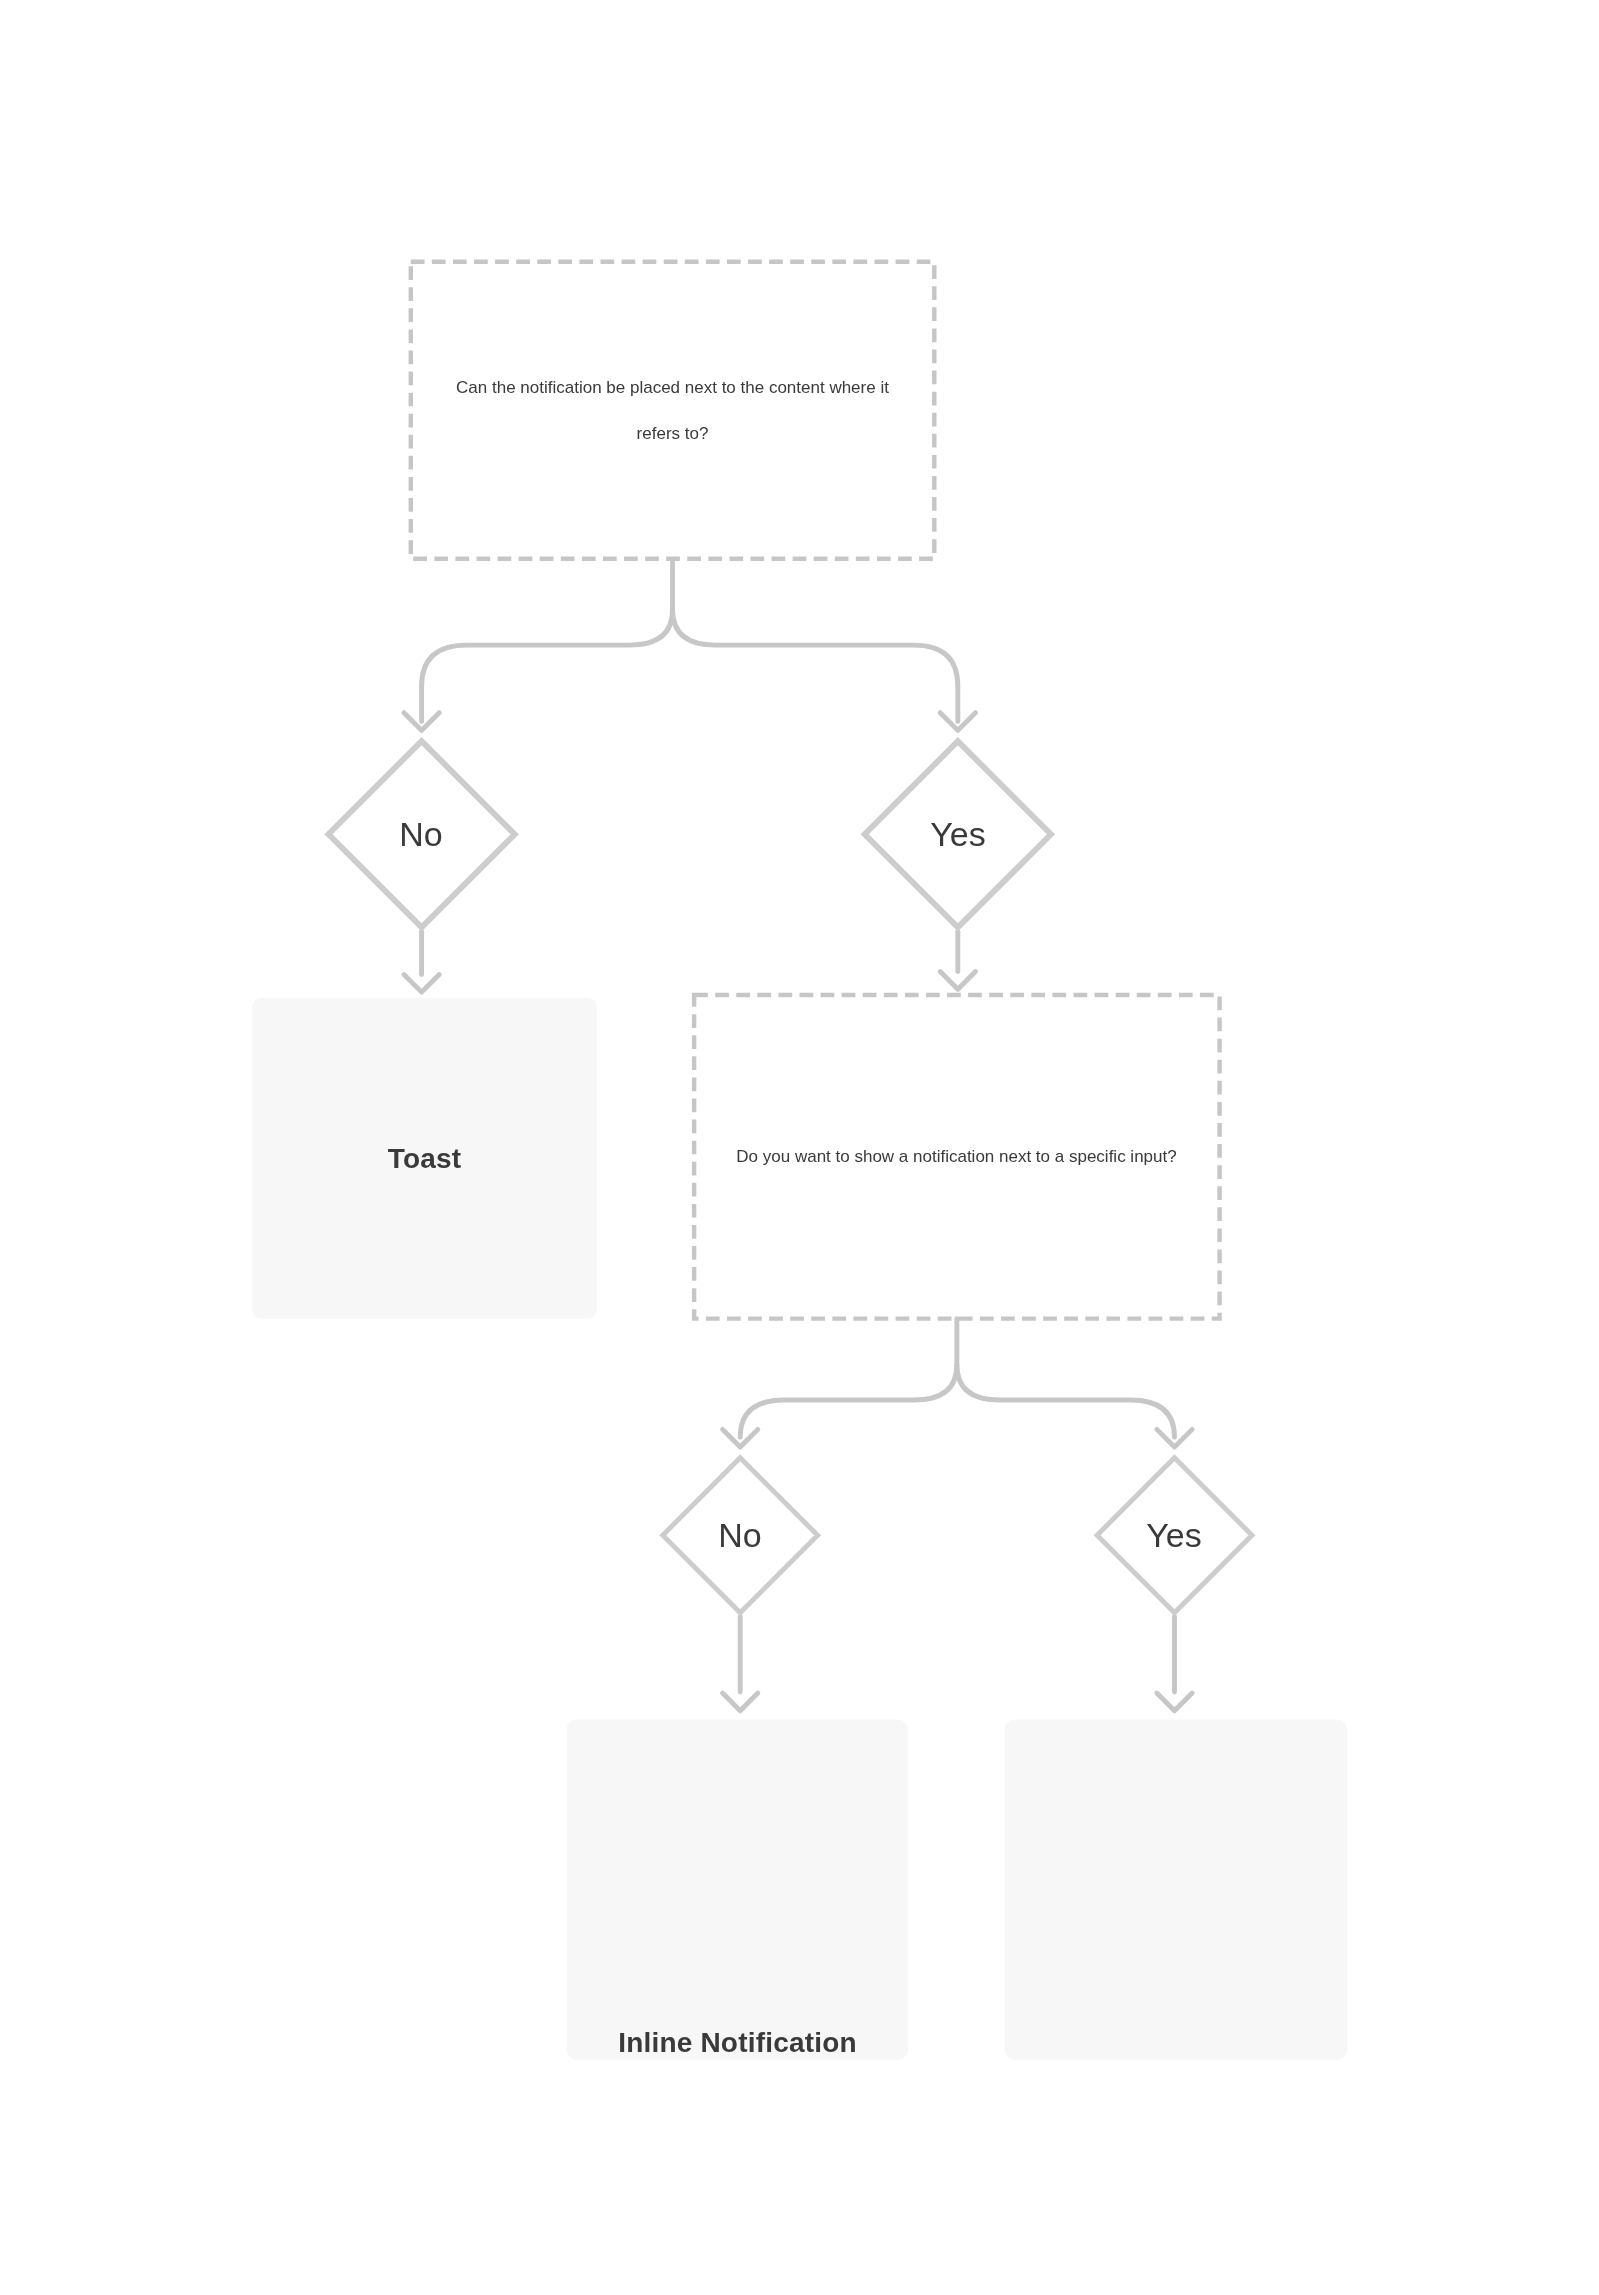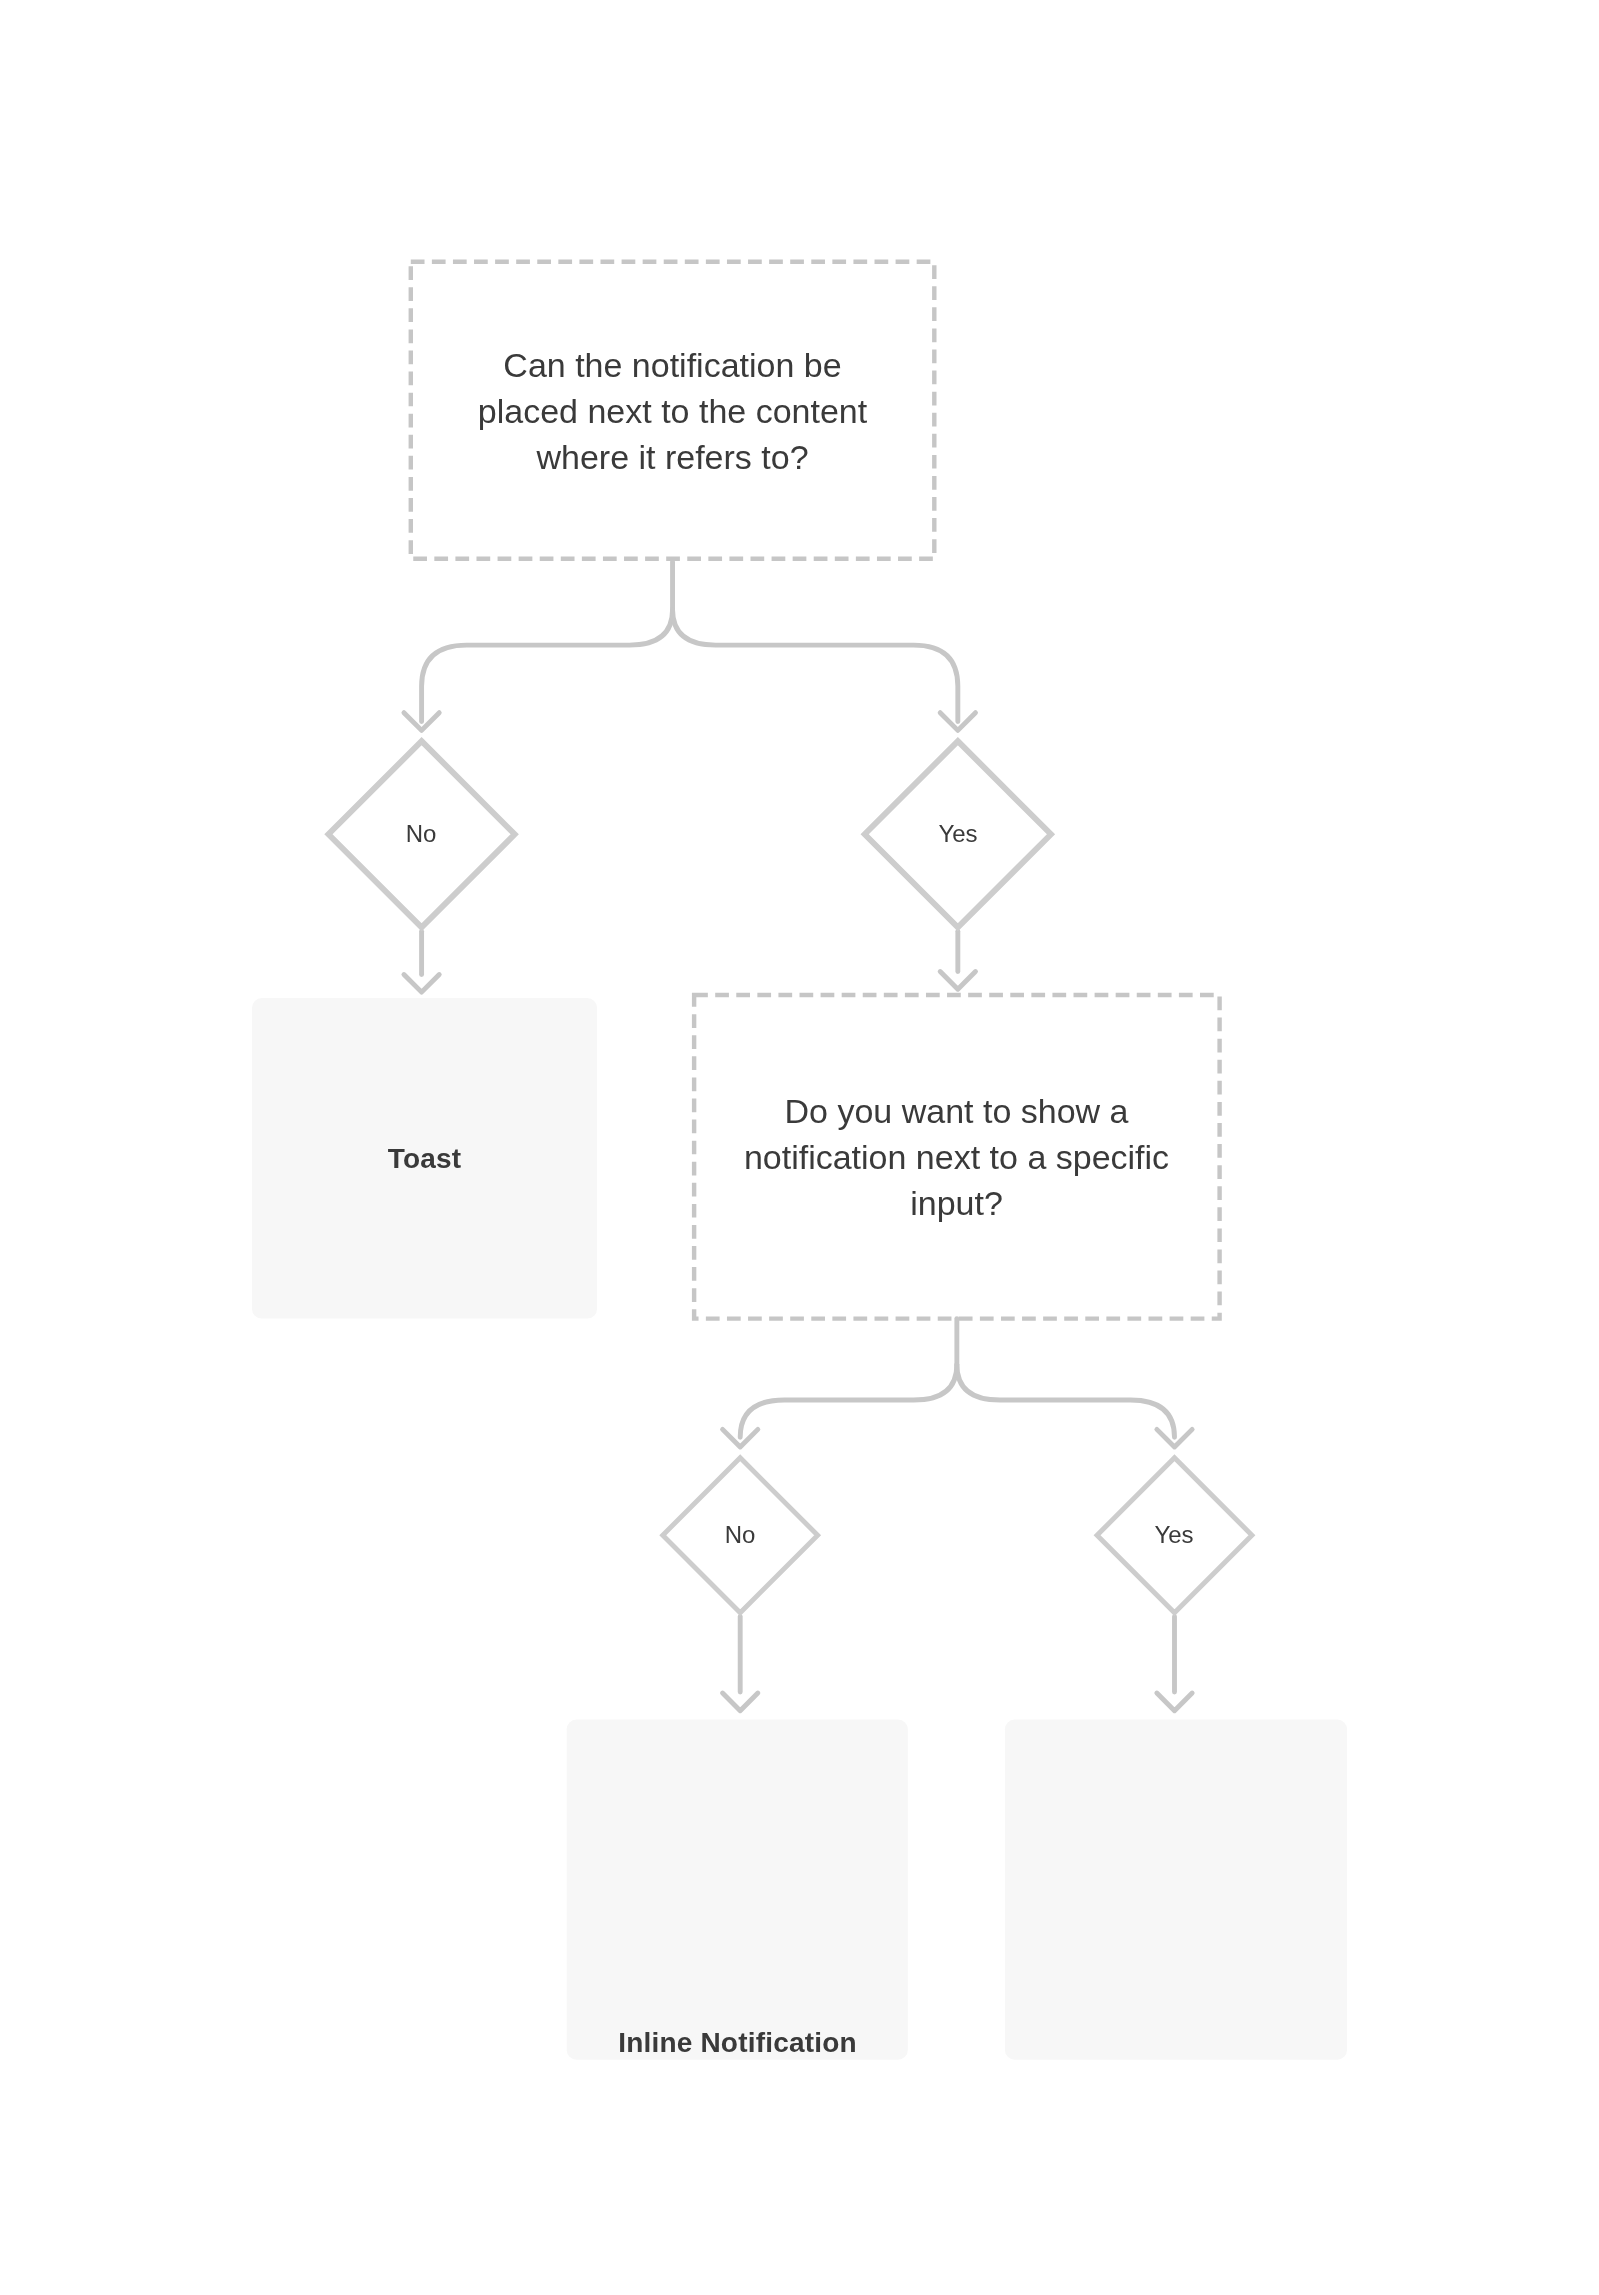--- a/index.html
+++ b/index.html
@@ -24,22 +24,22 @@
   .result-box{fill:var(--box-fill);stroke:none;}
   .diamond{fill:#ffffff;stroke:var(--diamond-stroke);stroke-linejoin:miter;}
   .diamond-lg{stroke-width:6;}
   .diamond-sm{stroke-width:5;}
   .connector{fill:none;stroke:var(--connector);stroke-width:5;stroke-linecap:round;stroke-linejoin:round;}
   .overlay{
     position:absolute;
     display:flex;align-items:center;justify-content:center;
     text-align:center;
   }
-  .question-text{font-size:34px;line-height:46px;width:441px;}
-  .decision-label{font-size:24px;transform:translate(-50%,-50%);white-space:nowrap;}
+  .question-text{font-size:17px;line-height:46px;width:441px;}
+  .decision-label{font-size:34px;transform:translate(-50%,-50%);white-space:nowrap;}
   .result-label{font-size:28px;font-weight:700;letter-spacing:0.2px;}
 </style>
 </head>
 <body>
 
 <div class="canvas">
 
   <svg class="shapes" width="1600" height="2296" viewBox="0 0 1632 2342">
 
     <path class="connector" d="M686 573 L686 622"></path>

